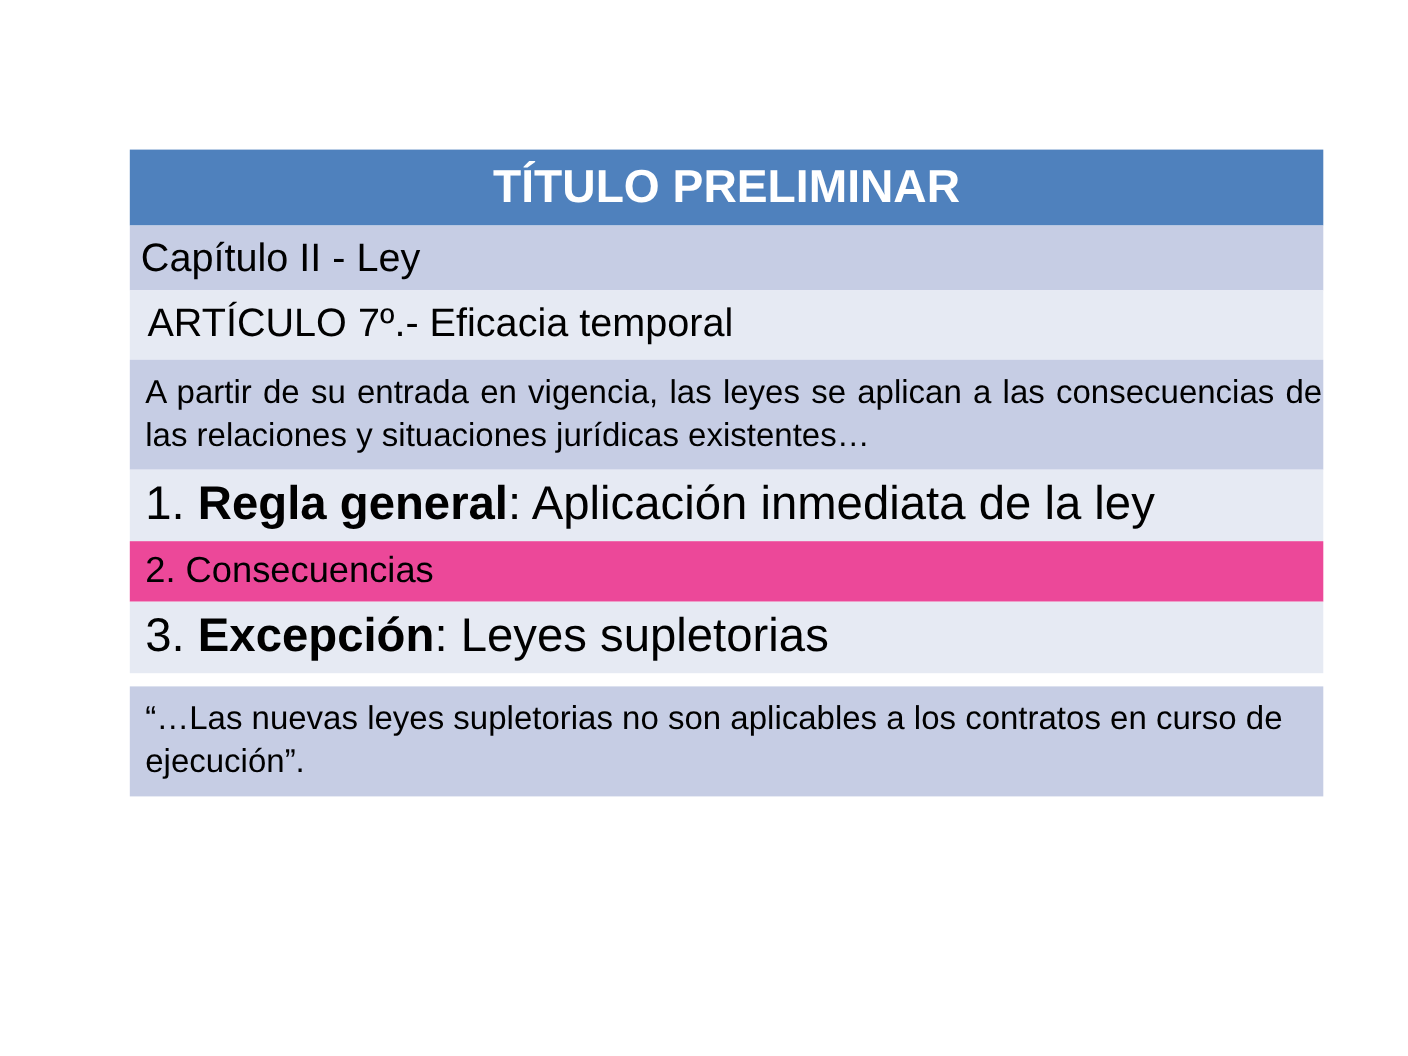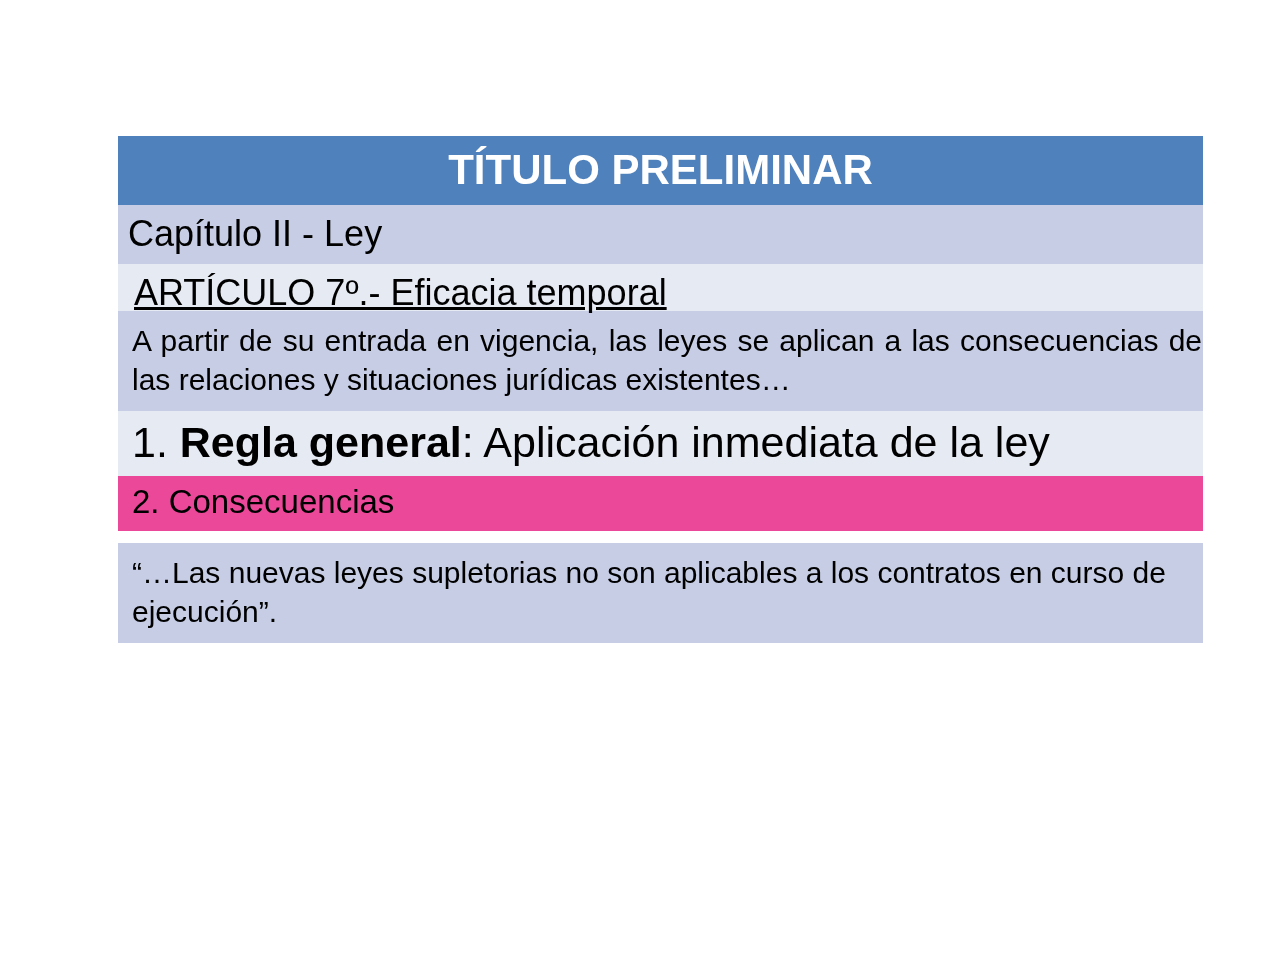--- a/index.html
+++ b/index.html
@@ -52,22 +52,21 @@
     line-height: 1.0;
     padding: 11px 10px 12px 10px;
   }
 
   
   .row-article {
     background: #e6eaf3;
     text-align: left;
     font-size: 36px;
     line-height: 1.0;
-    padding: 11px 10px 0 16px;
-    text-decoration: underline;
+    padding: 11px 10px 16px 16px;
   }
 
   
   .row-para {
     background: #c6cde4;
     text-align: justify;
     text-align-last: left;
     font-size: 30px;
     line-height: 1.30;
     padding: 10px 1px 12px 14px;
@@ -123,19 +122,22 @@
     </div>
 
     <div class="row row-item-light">
       <span>1. </span><b>Regla general</b><span>: Aplicación inmediata de la ley</span>
     </div>
 
     <div class="row row-item-dark">
       <span>2. Consecuencias</span>
     </div>
 
+    <div class="row row-item-light">
+      <span>3. </span><b>Excepción</b><span>: Leyes supletorias</span>
+    </div>
 
     <div class="row row-quote">
       <span>“…Las nuevas leyes supletorias no son aplicables a los contratos en curso de ejecución”.</span>
     </div>
 
   </div>
 </div>
 
 </body></html>

